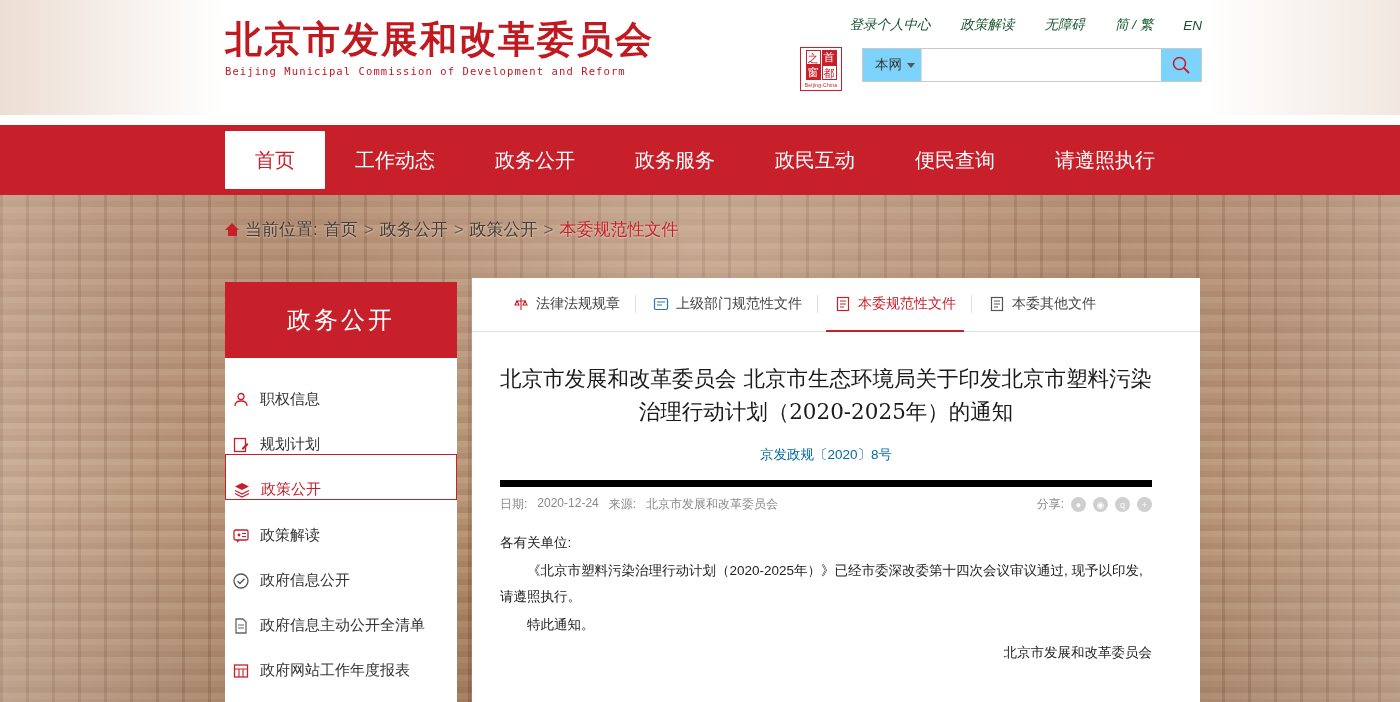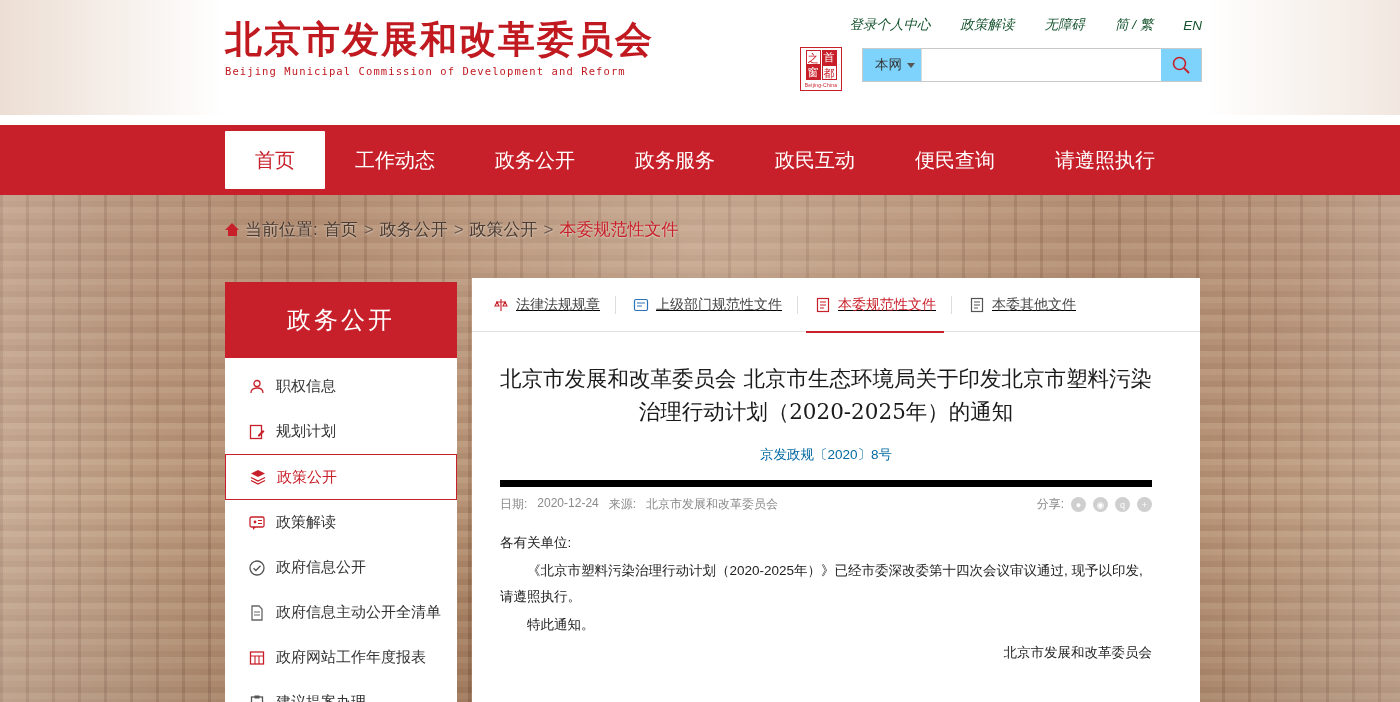--- a/index.html
+++ b/index.html
@@ -180,44 +180,43 @@
     z-index: 3;
   }
   .sidebar-head {
     height: 76px; background: #c8202a; color: #fff;
     display: flex; align-items: center; justify-content: center;
     font-size: 24px; letter-spacing: 3px;
     font-family: "DejaVu Serif", "Liberation Serif", serif;
   }
   .sidebar-list { background: #fff; padding: 6px 0 0 0; }
   .side-item {
-    height: 45px; display: flex; align-items: center; gap: 10px;
-    padding: 0 22px; font-size: 15px; color: #333; cursor: pointer;
+    height: 45px; display: flex; align-items: flex-end; gap: 10px;
+    padding: 0 6px; font-size: 15px; color: #333; cursor: pointer;
     white-space: nowrap;
   }
   .side-item.active {
     border: 1px solid #c8202a; color: #c8202a; height: 46px;
     margin: 0 0 0 0;
   }
   .side-ico {
     width: 19px; height: 19px; flex: 0 0 19px;
     display: flex; align-items: center; justify-content: center;
   }
 
   
   .content {
     position: absolute; top: 278px; left: 472px; width: 728px; height: 424px;
     background: #fff;
     z-index: 3;
   }
   .tabs {
     height: 54px; border-bottom: 1px solid #e2e2e2;
-    display: flex; align-items: flex-start; padding-left: 4px; gap: 0;
+    display: flex; align-items: flex-end; padding-left: 24px; gap: 0;
     position: relative;
-    text-decoration: underline;
   }
   .tab {
     display: flex; align-items: center; gap: 7px;
     height: 54px; padding: 0 16px; font-size: 14px; color: #444;
     cursor: pointer; position: relative; white-space: nowrap;
   }
   .tab .tdiv {
     position: absolute; right: 0; top: 18px; height: 18px; width: 1px; background: #ddd;
   }
   .tab.active { color: #c8202a; }

